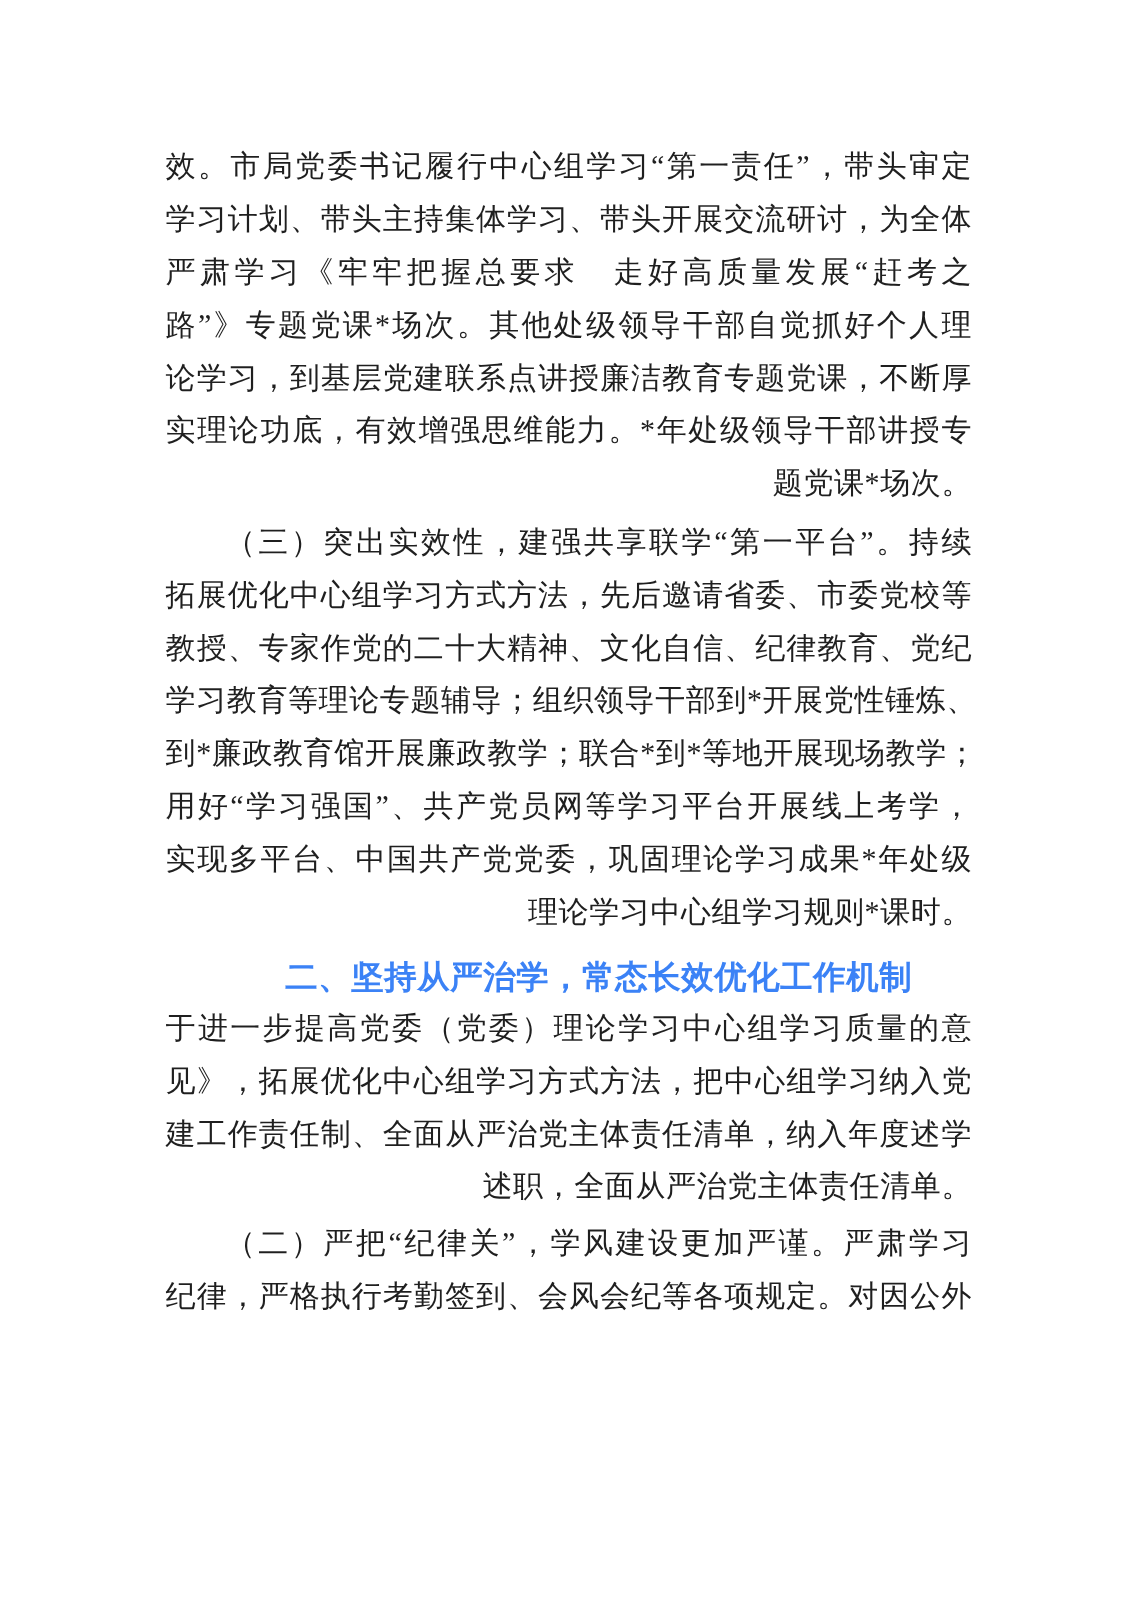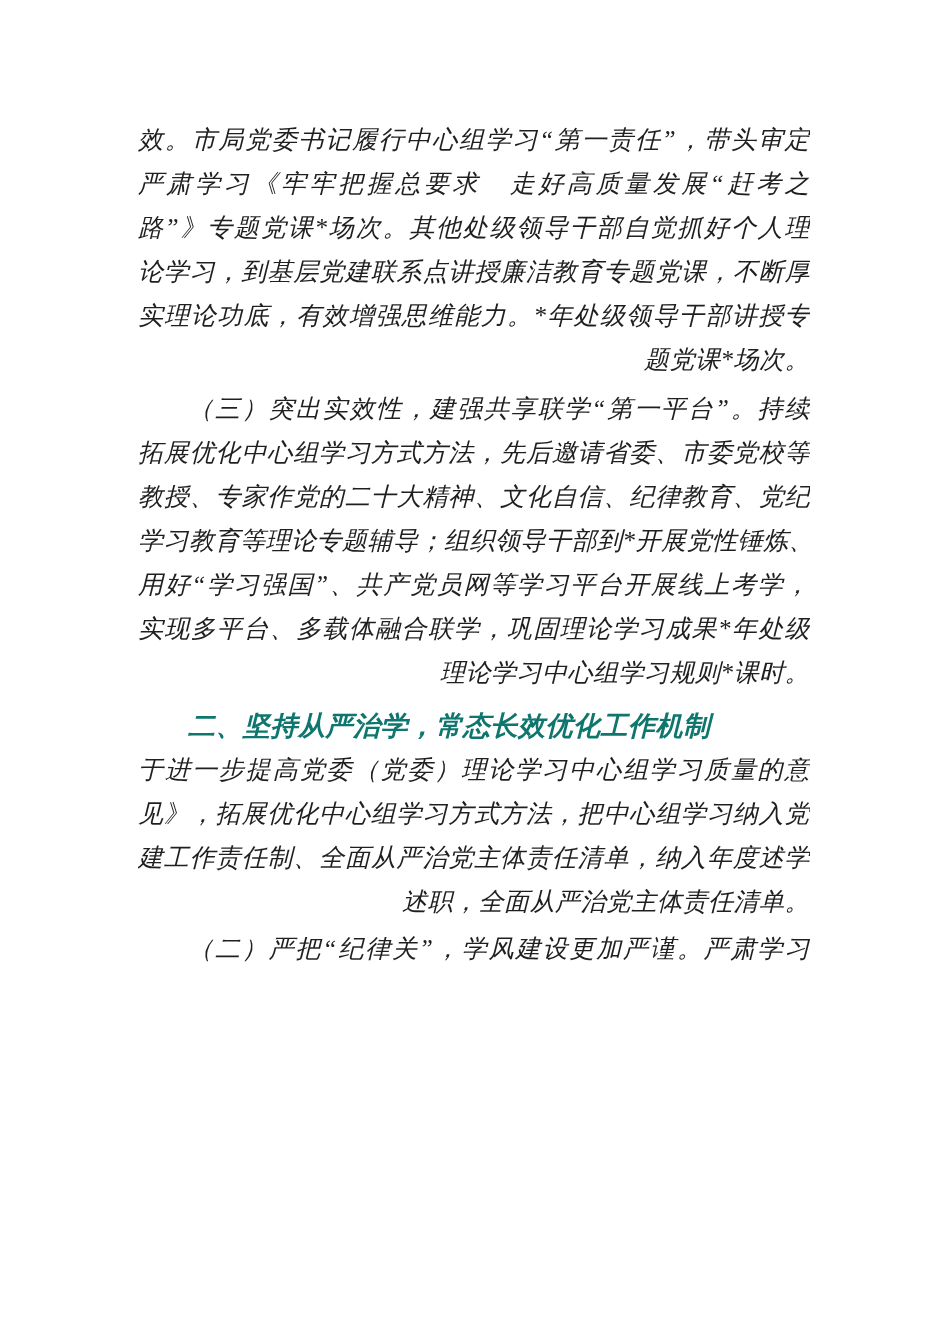--- a/index.html
+++ b/index.html
@@ -31,80 +31,82 @@
   .para { margin: 0; padding: 0; }
   .line {
     height: 44px;
     line-height: 44px;
     font-size: 25px;
     text-align: justify;
     text-align-last: justify;
     overflow: hidden;
     white-space: nowrap;
     letter-spacing: 0.5px;
-    font-style: italic;
   }
   
   .line.end {
     text-align: right;
     text-align-last: auto;
     white-space: normal;
   }
   
   .line.ind {
     text-indent: 2em;
   }
   .line.heading {
     font-family: "Liberation Sans", sans-serif;
     font-weight: 700;
     font-size: 27px;
-    color: #0f766e;
-    text-align: left;
+    color: #3b82f6;
+    text-align: center;
     text-align-last: auto;
     text-indent: 1.85em;
     white-space: normal;
   }
   .para.sp5 { margin-top: 5px; }
   .para.sp9 { margin-top: 9px; }
   .para.sp3 { margin-top: 3px; }
 </style>
 </head>
 <body>
 
 <div class="page">
   <div class="textblock">
 
     <div class="para">
       <div class="line">效。市局党委书记履行中心组学习“第一责任”，带头审定</div>
+      <div class="line">学习计划、带头主持集体学习、带头开展交流研讨，为全体</div>
       <div class="line">严肃学习《牢牢把握总要求　走好高质量发展“赶考之</div>
       <div class="line">路”》专题党课*场次。其他处级领导干部自觉抓好个人理</div>
       <div class="line">论学习，到基层党建联系点讲授廉洁教育专题党课，不断厚</div>
       <div class="line">实理论功底，有效增强思维能力。*年处级领导干部讲授专</div>
       <div class="line end">题党课*场次。</div>
     </div>
 
     <div class="para sp5">
       <div class="line ind">（三）突出实效性，建强共享联学“第一平台”。持续</div>
       <div class="line">拓展优化中心组学习方式方法，先后邀请省委、市委党校等</div>
       <div class="line">教授、专家作党的二十大精神、文化自信、纪律教育、党纪</div>
       <div class="line">学习教育等理论专题辅导；组织领导干部到*开展党性锤炼、</div>
+      <div class="line">到*廉政教育馆开展廉政教学；联合*到*等地开展现场教学；</div>
       <div class="line">用好“学习强国”、共产党员网等学习平台开展线上考学，</div>
-      <div class="line">实现多平台、多载体融合联学，巩固理论学习成果*年处级</div>
+      <div class="line">实现多平台、中国共产党党委，巩固理论学习成果*年处级</div>
       <div class="line end">理论学习中心组学习规则*课时。</div>
     </div>
 
     <div class="para sp9">
       <div class="line heading">二、坚持从严治学，常态长效优化工作机制</div>
     </div>
 
     <div class="para">
       <div class="line">于进一步提高党委（党委）理论学习中心组学习质量的意</div>
       <div class="line">见》，拓展优化中心组学习方式方法，把中心组学习纳入党</div>
       <div class="line">建工作责任制、全面从严治党主体责任清单，纳入年度述学</div>
       <div class="line end">述职，全面从严治党主体责任清单。</div>
     </div>
 
     <div class="para sp3">
       <div class="line ind">（二）严把“纪律关”，学风建设更加严谨。严肃学习</div>
+      <div class="line">纪律，严格执行考勤签到、会风会纪等各项规定。对因公外</div>
     </div>
 
   </div>
 </div>
 
 </body></html>

